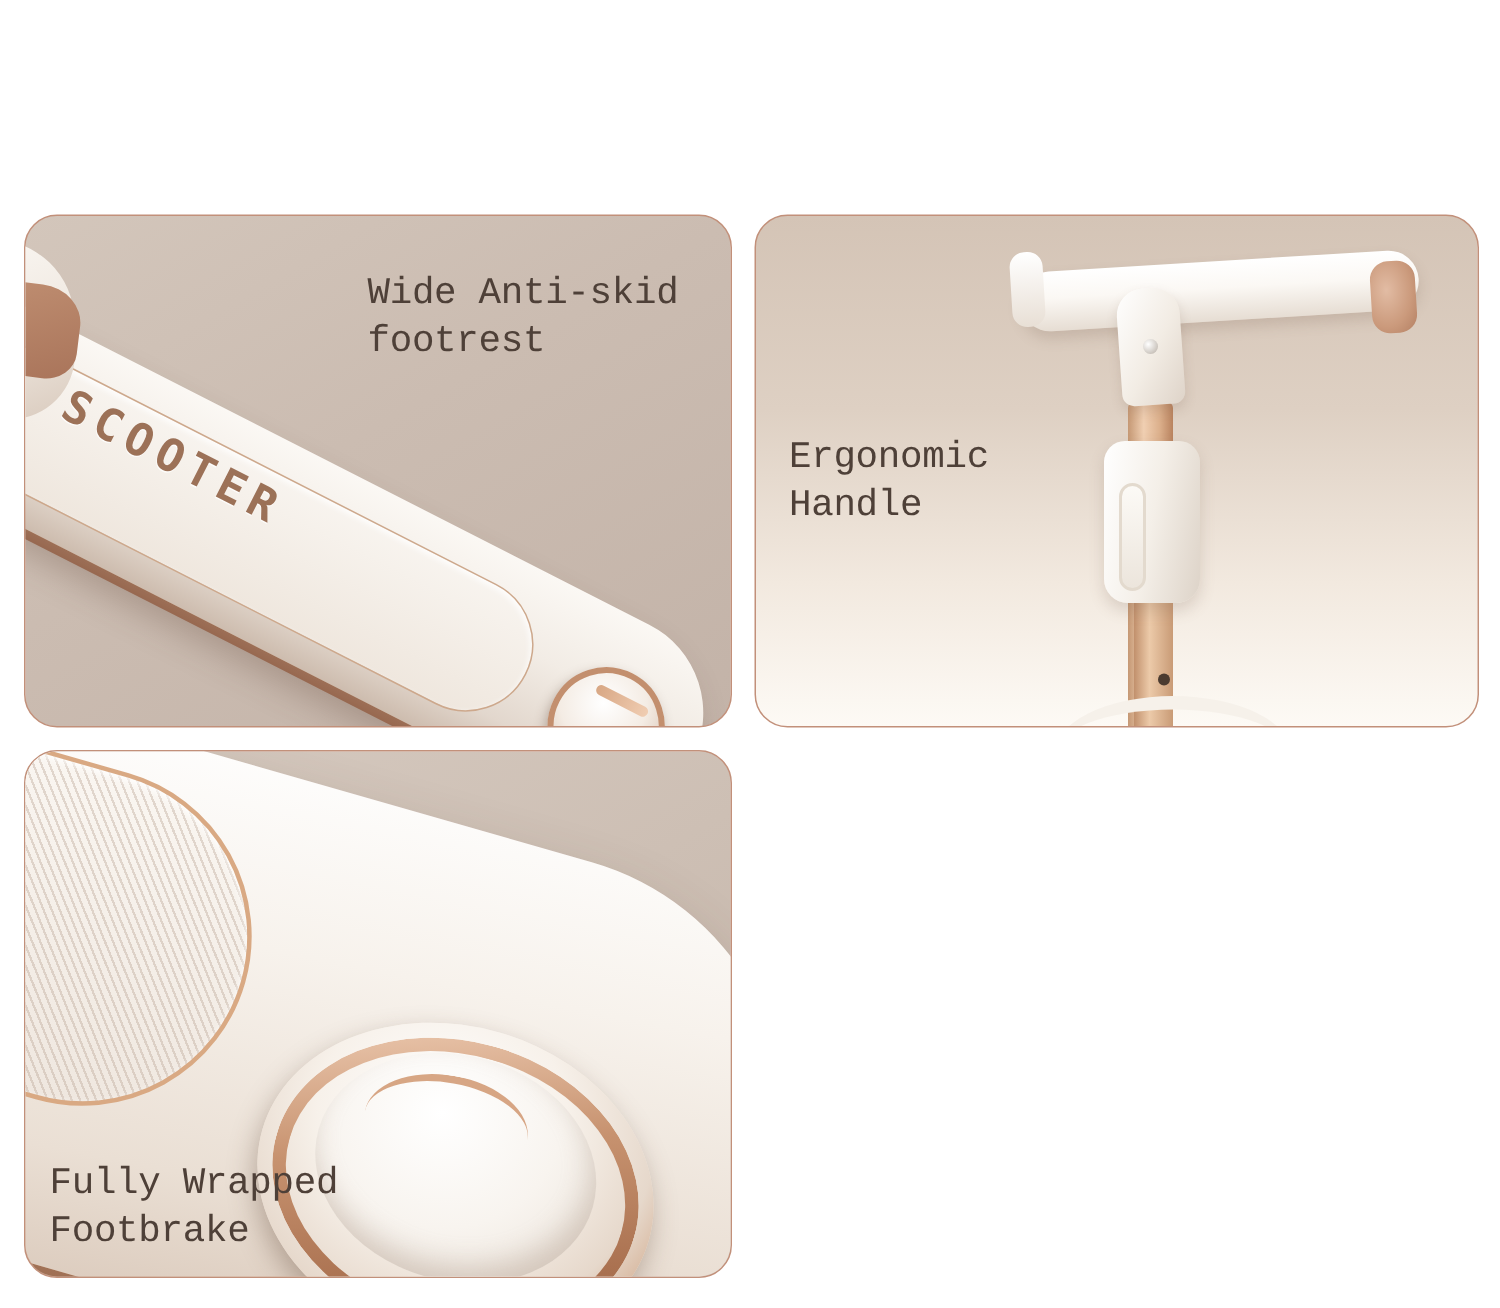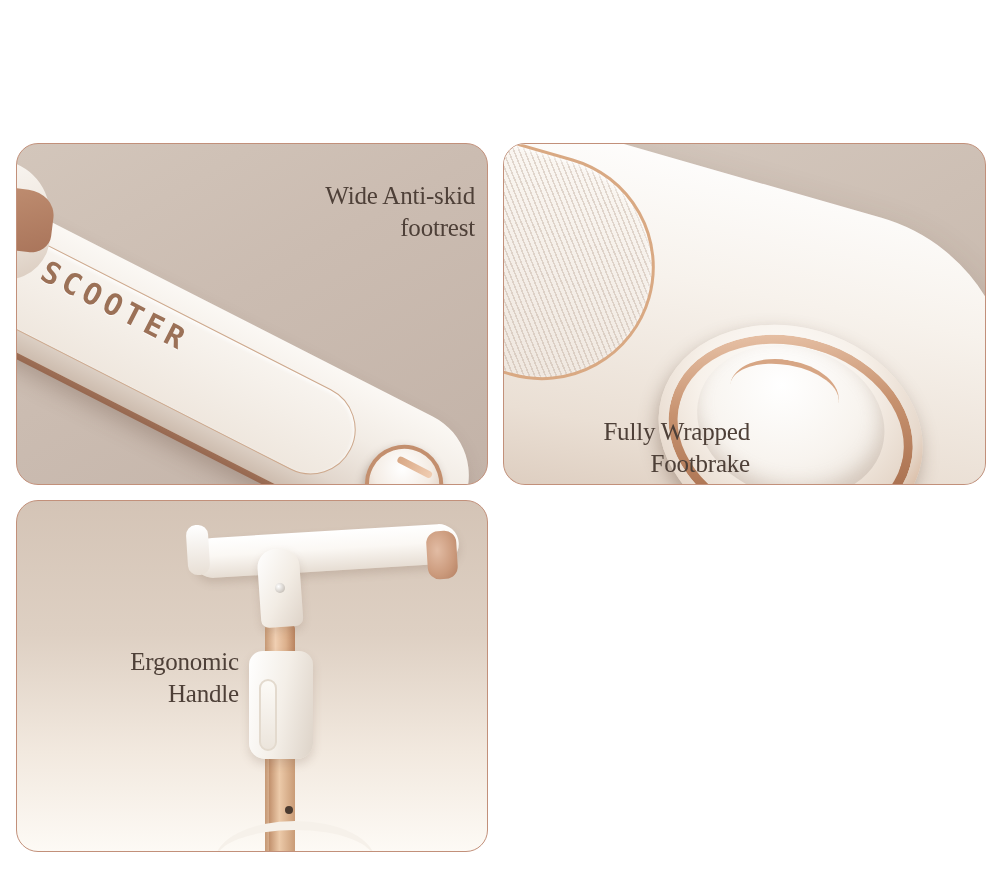--- a/index.html
+++ b/index.html
@@ -36,22 +36,22 @@
     border-radius:22px;
     border:1.4px solid #c2907a;
     overflow:hidden;
   }
 
   .caption{
     position:absolute;
     color:#4e4038;
     font-size:25px;
     line-height:1.28;
-    text-align:right;
-    font-family:Liberation Serif, serif;
+    text-align:left;
+    font-family:Liberation Mono, monospace;
     letter-spacing:-0.2px;
     z-index:40;
     white-space:pre-line;
   }
 
   
   .p1{ background:linear-gradient(150deg,#d3c6bb 0%,#cbbcb1 45%,#c3b3a8 100%); }
   .p1 .caption{ left:228px; top:36px; width:230px; }
 
   .deck{
@@ -346,52 +346,52 @@
         <div class="deck-body">
           <div class="deck-pad"></div>
           <div class="deck-word">SCOOTER</div>
           <div class="deck-knob"></div>
         </div>
         <div class="deck-nose"></div>
         <div class="deck-hinge"></div>
       </div>
       <div class="caption">Wide Anti-skid
 footrest</div>
-    </div>
-
-    <div class="panel p2">
-      <div class="fb-deck">
-
-        <div class="fb-edge"></div>
-        <div class="fb-body">
-          <div class="fb-pad"></div>
-
-          <div class="fb-brake">
-            <div class="fb-ring"></div>
-            <div class="fb-dome"></div>
-          </div>
-        </div>
-      </div>
-      <div class="caption">Fully Wrapped
-Footbrake</div>
     </div>
 
     <div class="panel p3">
       <div>
         <div class="hb-stem"></div>
         <div class="hb-stem2"></div>
         <div class="hb-hole"></div>
         <div class="hb-bar"></div>
         <div class="hb-capL"></div>
         <div class="hb-capR"></div>
         <div class="hb-tee"></div>
         <div class="hb-screw"></div>
         <div class="hb-collar"></div>
         <div class="hb-lever"></div>
         <div class="hb-base"></div>
       </div>
       <div class="caption">Ergonomic
 Handle</div>
     </div>
 
+    <div class="panel p2">
+      <div class="fb-deck">
+
+        <div class="fb-edge"></div>
+        <div class="fb-body">
+          <div class="fb-pad"></div>
+
+          <div class="fb-brake">
+            <div class="fb-ring"></div>
+            <div class="fb-dome"></div>
+          </div>
+        </div>
+      </div>
+      <div class="caption">Fully Wrapped
+Footbrake</div>
+    </div>
+
 
   </div>
 </div>
 
 </body></html>

